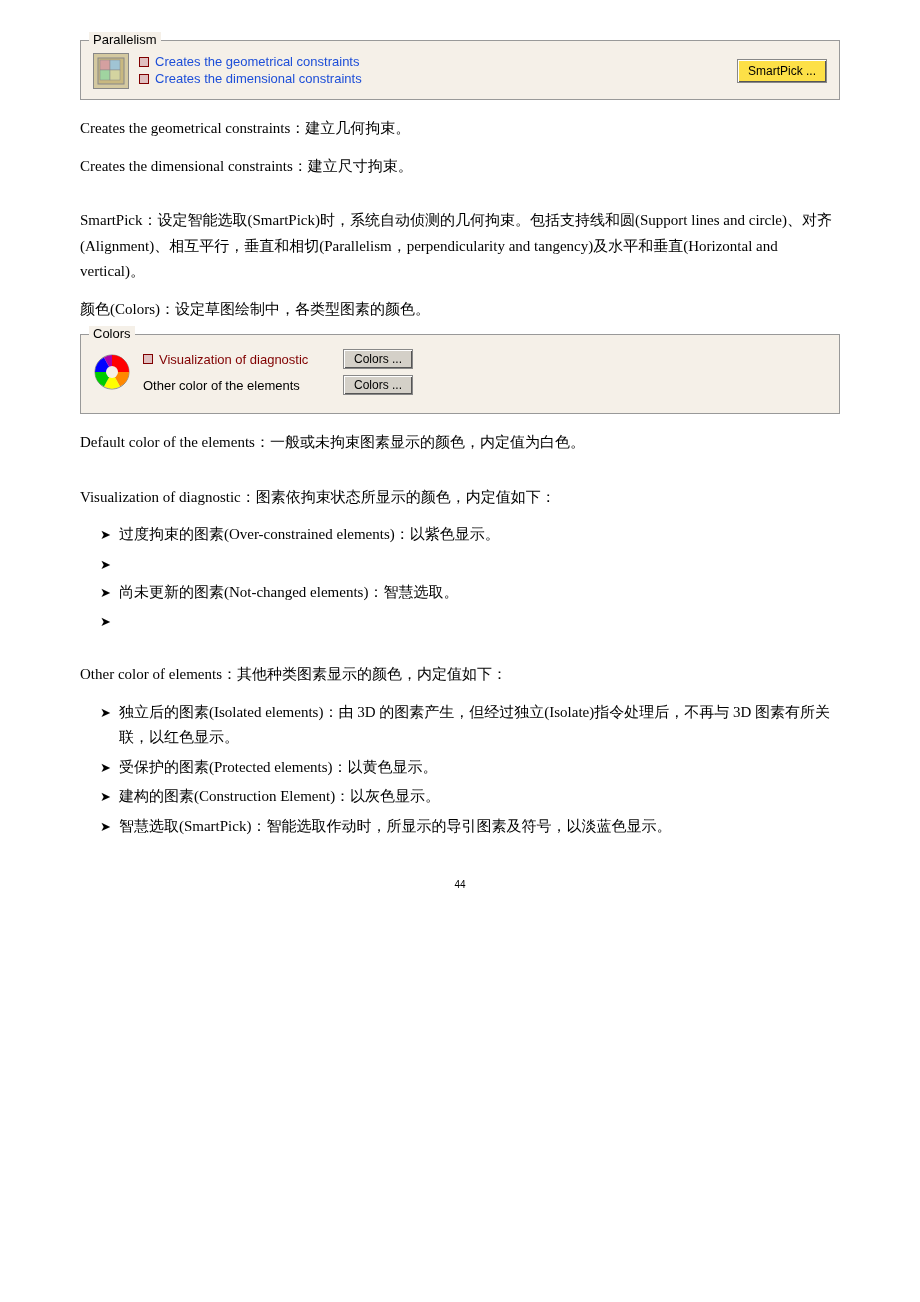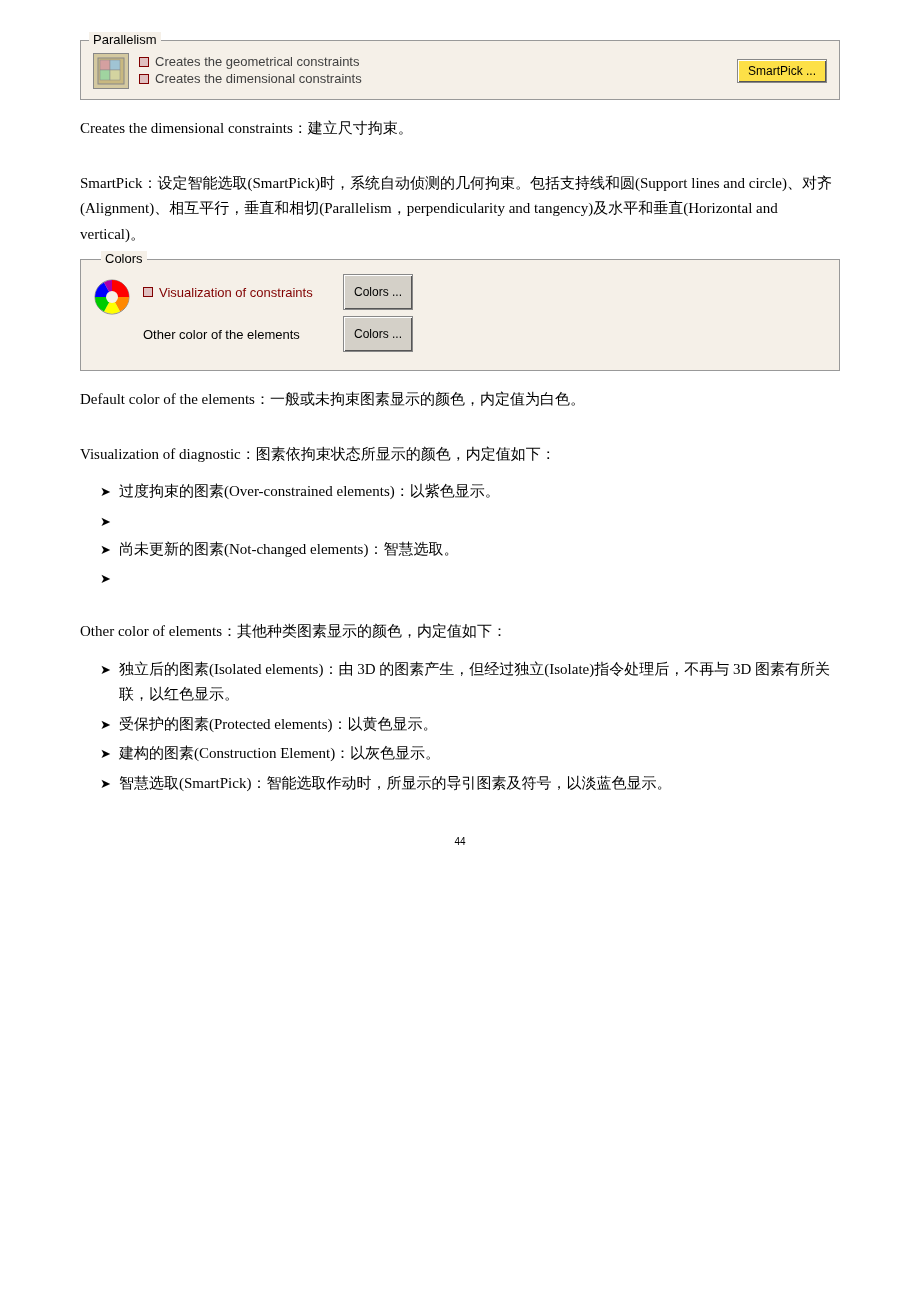--- a/index.html
+++ b/index.html
@@ -48,21 +48,21 @@
       align-items: center;
       justify-content: center;
       border: 1px solid #888;
       background: #d4c9a0;
       font-size: 18px;
     }
     .constraint-items {
       flex: 1;
       font-family: Arial, sans-serif;
       font-size: 13px;
-      color: #404040;
+      color: #1d4ed8;
     }
     .constraint-item {
       display: flex;
       align-items: center;
       margin-bottom: 2px;
     }
     .small-checkbox {
       width: 10px;
       height: 10px;
       border: 1px solid #800000;
@@ -91,21 +91,21 @@
     .colors-box {
       border: 1px solid #999;
       margin-bottom: 16px;
       background: #f5f0e8;
       padding: 8px 12px 12px 12px;
       position: relative;
     }
     .colors-box .box-title {
       position: absolute;
       top: -9px;
-      left: 20px;
+      left: 8px;
       background: #f5f0e8;
       padding: 0 4px;
       font-size: 13px;
       font-family: Arial, sans-serif;
     }
     .colors-inner {
       display: flex;
       align-items: flex-start;
       margin-top: 6px;
     }
@@ -150,21 +150,21 @@
       height: 100%;
       display: flex;
       align-items: center;
       justify-content: center;
       font-size: 9px;
       box-shadow: 1px 1px 0 #fff inset, -1px -1px 0 #555 inset;
     }
     .colors-btn {
       border: 1px solid #888;
       background: #d4d0c8;
-      padding: 10px 10px;
+      padding: 2px 10px;
       font-size: 12px;
       font-family: Arial, sans-serif;
       box-shadow: 1px 1px 0 #fff inset, -1px -1px 0 #555 inset;
       white-space: nowrap;
     }
 
     
     .bullet-list {
       margin-left: 20px;
       margin-bottom: 12px;
@@ -224,29 +224,33 @@
           <div class="small-checkbox"></div>
           <span>Creates the dimensional constraints</span>
         </div>
       </div>
       <button class="smartpick-btn">SmartPick ...</button>
     </div>
   </div>
 
   
   <div class="para">
+    <span>Creates the geometrical constraints：建立几何拘束。</span>
+  </div>
+  <div class="para">
     <span>Creates the dimensional constraints：建立尺寸拘束。</span>
   </div>
 
   <br>
 
   
   <div class="para">SmartPick：设定智能选取(SmartPick)时，系统自动侦测的几何拘束。包括支持线和圆(Support lines and circle)、对齐(Alignment)、相互平行，垂直和相切(Parallelism，perpendicularity and tangency)及水平和垂直(Horizontal and vertical)。</div>
 
   
+  <div class="para">颜色(Colors)：设定草图绘制中，各类型图素的颜色。</div>
 
   
   <div class="colors-box">
     <span class="box-title">Colors</span>
     <div class="colors-inner">
 
       <div class="color-wheel-icon">
         <svg class="color-wheel-svg" viewBox="0 0 38 38">
           <circle cx="19" cy="19" r="17" fill="#ccc" stroke="#888" stroke-width="1"></circle>
 
@@ -258,21 +262,21 @@
           <path d="M19,19 L10.98,4.5 A17,17 0 0,1 19,2 Z" fill="#aa00aa"></path>
           <circle cx="19" cy="19" r="6" fill="#f5f0e8"></circle>
         </svg>
       </div>
       <div class="colors-rows">
 
 
         <div class="colors-row">
           <div class="colors-row-label dark-red">
             <div class="small-checkbox" style="margin-right:6px;"></div>
-            <span>Visualization of constraints</span>
+            <span>Visualization of diagnostic</span>
           </div>
           <button class="colors-btn">Colors ...</button>
         </div>
 
         <div class="colors-row">
           <div class="colors-row-label">Other color of the elements</div>
           <button class="colors-btn">Colors ...</button>
         </div>
       </div>
     </div>

